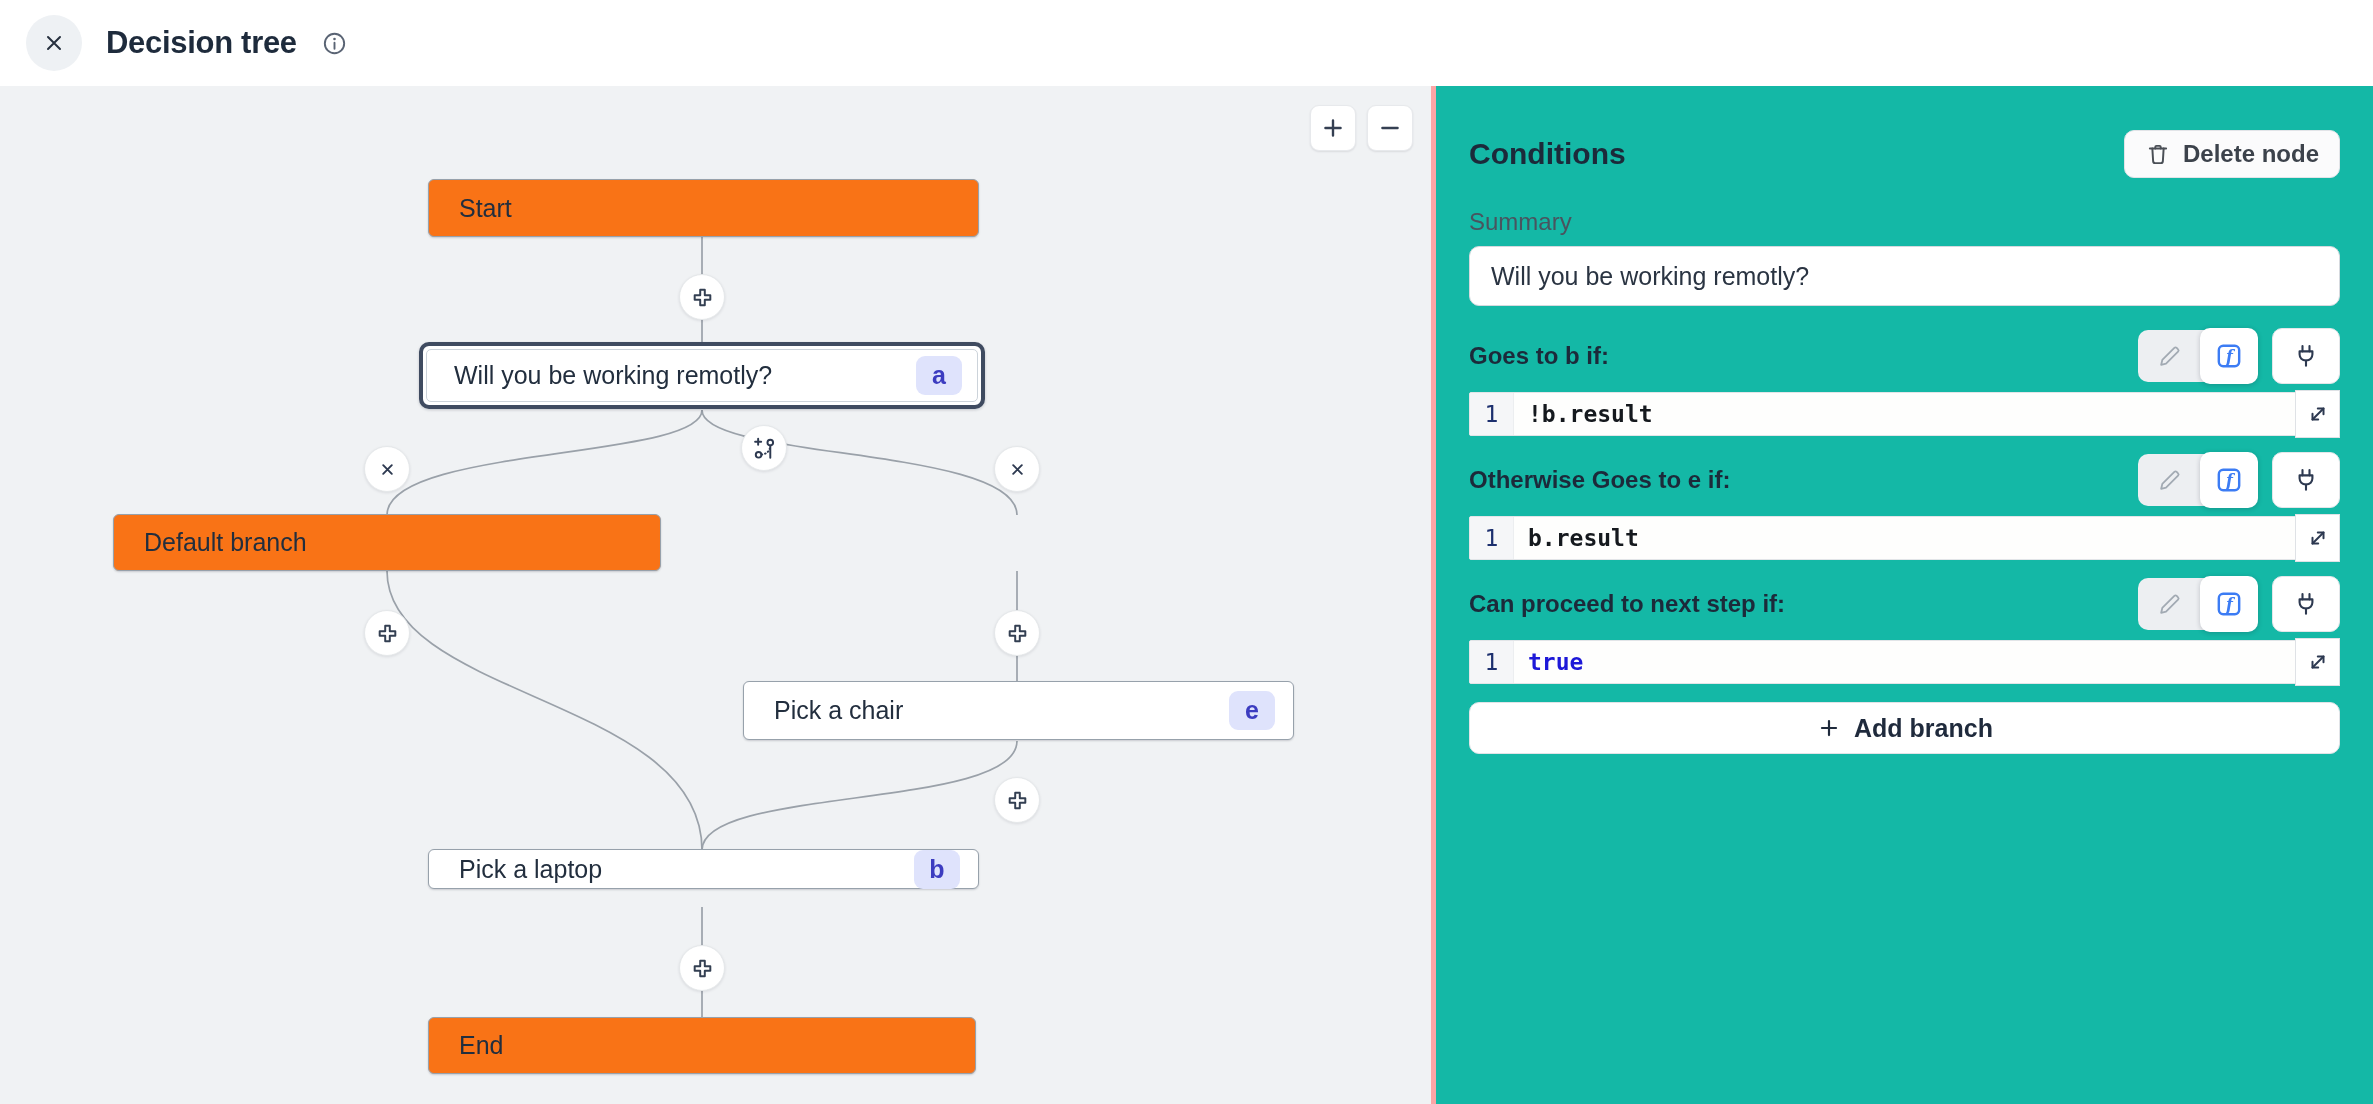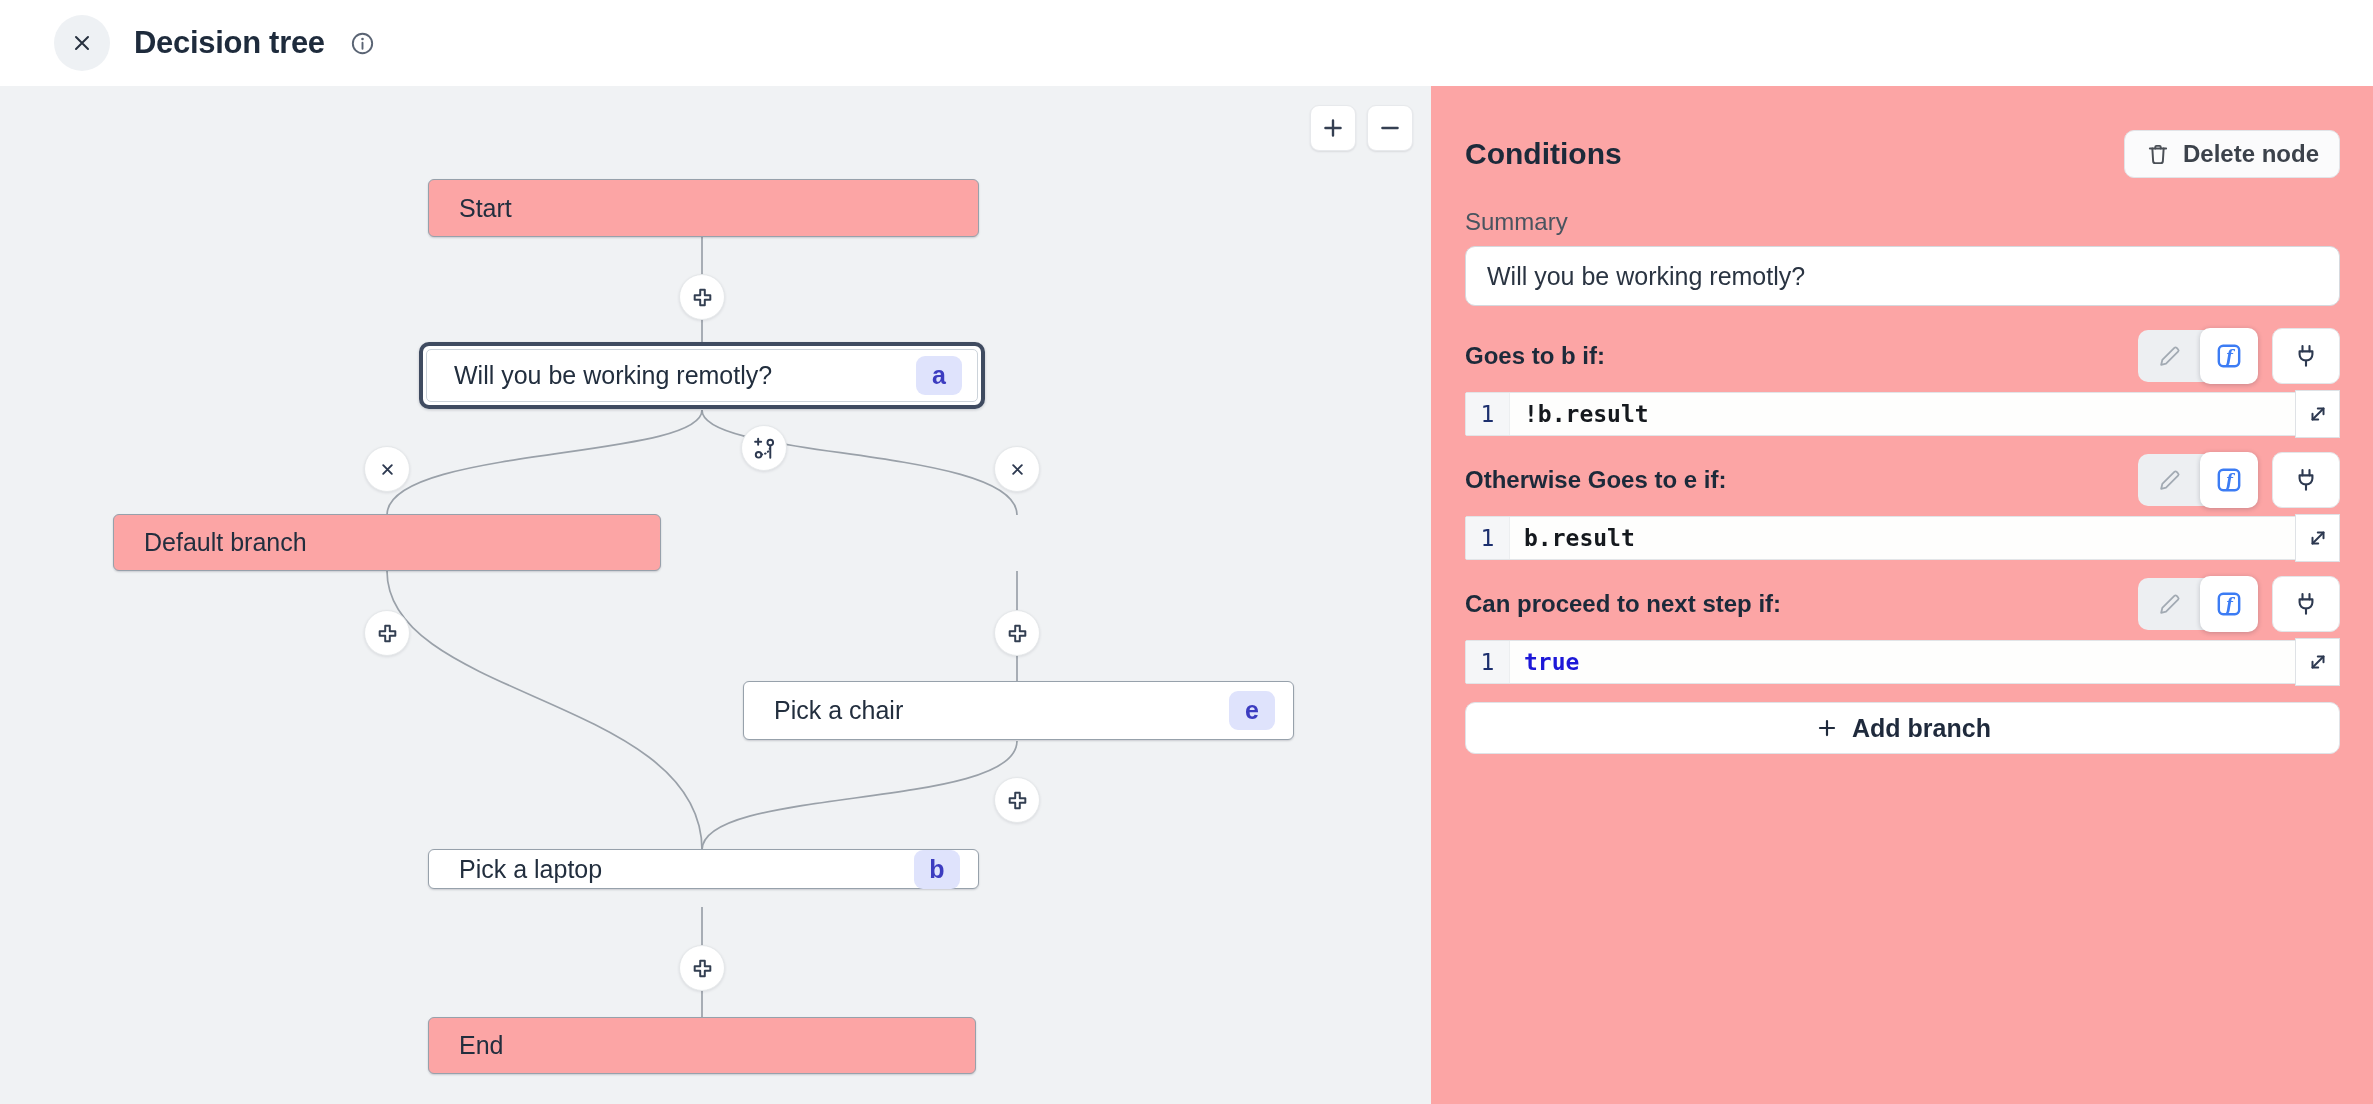--- a/index.html
+++ b/index.html
@@ -1,35 +1,35 @@
 <!DOCTYPE html>
 <html><head>
 <meta charset="utf-8">
 <style>
   * { margin:0; padding:0; box-sizing:border-box; }
   html,body { width:2373px; height:1104px; overflow:hidden; background:#fff;
               font-family:"Liberation Sans", sans-serif; color:#1f2a3c; }
 
   
-  .topbar { height:86px; display:flex; align-items:center; padding-left:26px; gap:24px; background:#fff;margin-left:28px; }
+  .topbar { height:86px; display:flex; align-items:center; padding-left:26px; gap:24px; background:#fff; }
   .close-btn { width:56px; height:56px; border-radius:50%; background:#eef1f4; border:none;
                display:flex; align-items:center; justify-content:center; cursor:pointer; }
   .page-title { font-size:31px; font-weight:bold; color:#1e2b3c; letter-spacing:-0.3px; }
   .info-wrap { display:flex; align-items:center; }
 
   
   .main { display:flex; height:1018px; }
   .canvas { position:relative; width:1431px; height:1018px; background:#f0f2f4; overflow:hidden; }
-  .panel { width:942px; height:1018px; background:#fca5a5; border-left:1px solid #fca5a5; padding:0 33px; }
+  .panel { width:942px; height:1018px; background:#14b8a6; border-left:5px solid #fca5a5; padding:0 33px; }
 
   
   svg.edges { position:absolute; left:0; top:0; }
   .node { position:absolute; display:flex; align-items:center; justify-content:space-between;
           padding:0 18px 0 30px; border-radius:6px; border:1.5px solid #97a1ab;
-          font-size:25px; color:#222e3e; background:#fca5a5;
+          font-size:25px; color:#222e3e; background:#f97316;
           box-shadow:0 1px 2px rgba(16,24,40,.18); cursor:pointer; }
   .node.white { background:#fff; }
   .sel-ring { position:absolute; border:4px solid #3f4b60; border-radius:10px; background:#fff;
               padding:3px; box-shadow:0 1px 3px rgba(16,24,40,.2); cursor:pointer; }
   .sel-inner { width:100%; height:100%; border:1px solid #ccd3da; border-radius:5px; background:#fff;
                display:flex; align-items:center; justify-content:space-between; padding:0 15px 0 27px;
                font-size:25px; color:#222e3e; }
   .badge { min-width:46px; height:39px; padding:0 10px; border-radius:9px; background:#dfe3fc;
            color:#3c3cc0; font-weight:bold; font-size:25px;
            display:flex; align-items:center; justify-content:center; }

